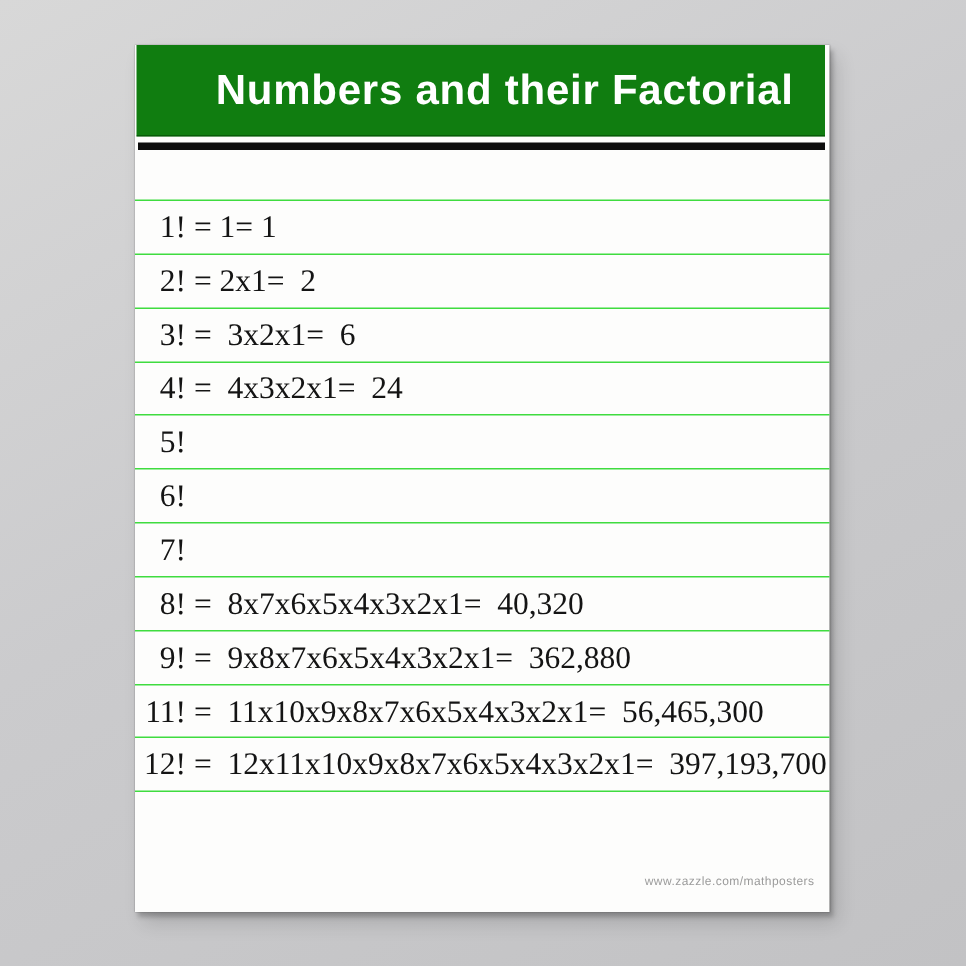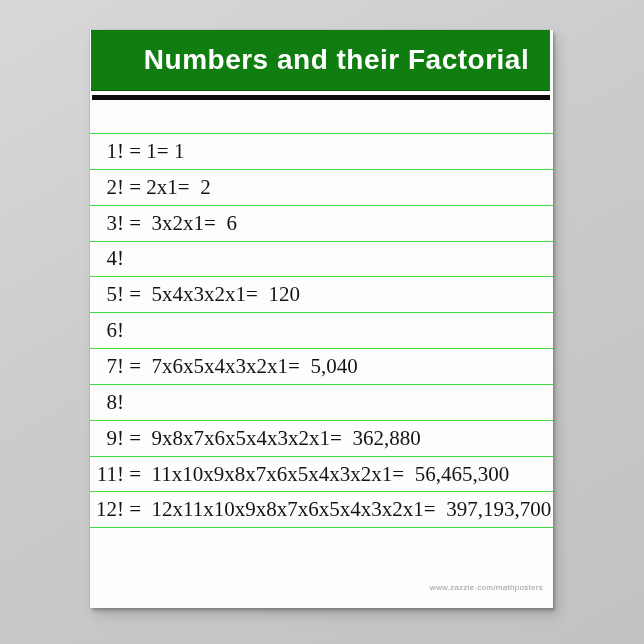--- a/index.html
+++ b/index.html
@@ -122,33 +122,33 @@
       <div class="factorial-row">
         <span class="factorial-label">1!</span><span class="factorial-equation"> = 1= 1</span>
       </div>
       <div class="factorial-row">
         <span class="factorial-label">2!</span><span class="factorial-equation"> = 2x1=  2</span>
       </div>
       <div class="factorial-row">
         <span class="factorial-label">3!</span><span class="factorial-equation"> =  3x2x1=  6</span>
       </div>
       <div class="factorial-row">
-        <span class="factorial-label">4!</span>
+        <span class="factorial-label">4!</span><span class="factorial-equation"> =  4x3x2x1=  24</span>
       </div>
       <div class="factorial-row">
-        <span class="factorial-label">5!</span><span class="factorial-equation"> =  5x4x3x2x1=  120</span>
+        <span class="factorial-label">5!</span>
       </div>
       <div class="factorial-row">
         <span class="factorial-label">6!</span>
       </div>
       <div class="factorial-row">
-        <span class="factorial-label">7!</span><span class="factorial-equation"> =  7x6x5x4x3x2x1=  5,040</span>
+        <span class="factorial-label">7!</span>
       </div>
       <div class="factorial-row">
-        <span class="factorial-label">8!</span>
+        <span class="factorial-label">8!</span><span class="factorial-equation"> =  8x7x6x5x4x3x2x1=  40,320</span>
       </div>
       <div class="factorial-row">
         <span class="factorial-label">9!</span><span class="factorial-equation"> =  9x8x7x6x5x4x3x2x1=  362,880</span>
       </div>
       <div class="factorial-row">
         <span class="factorial-label">11!</span><span class="factorial-equation"> =  11x10x9x8x7x6x5x4x3x2x1=  56,465,300</span>
       </div>
       <div class="factorial-row">
         <span class="factorial-label">12!</span><span class="factorial-equation"> =  12x11x10x9x8x7x6x5x4x3x2x1=  397,193,700</span>
       </div>

